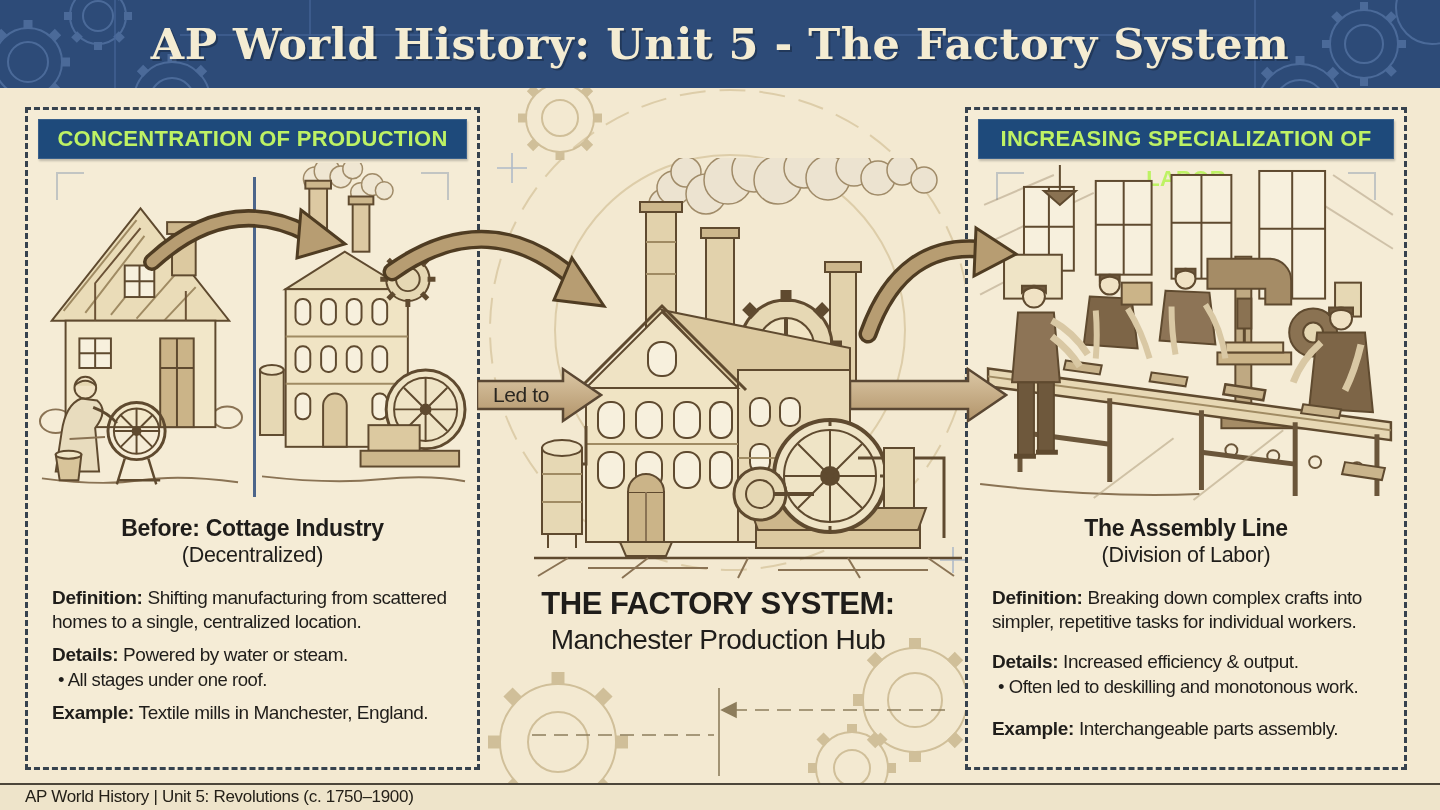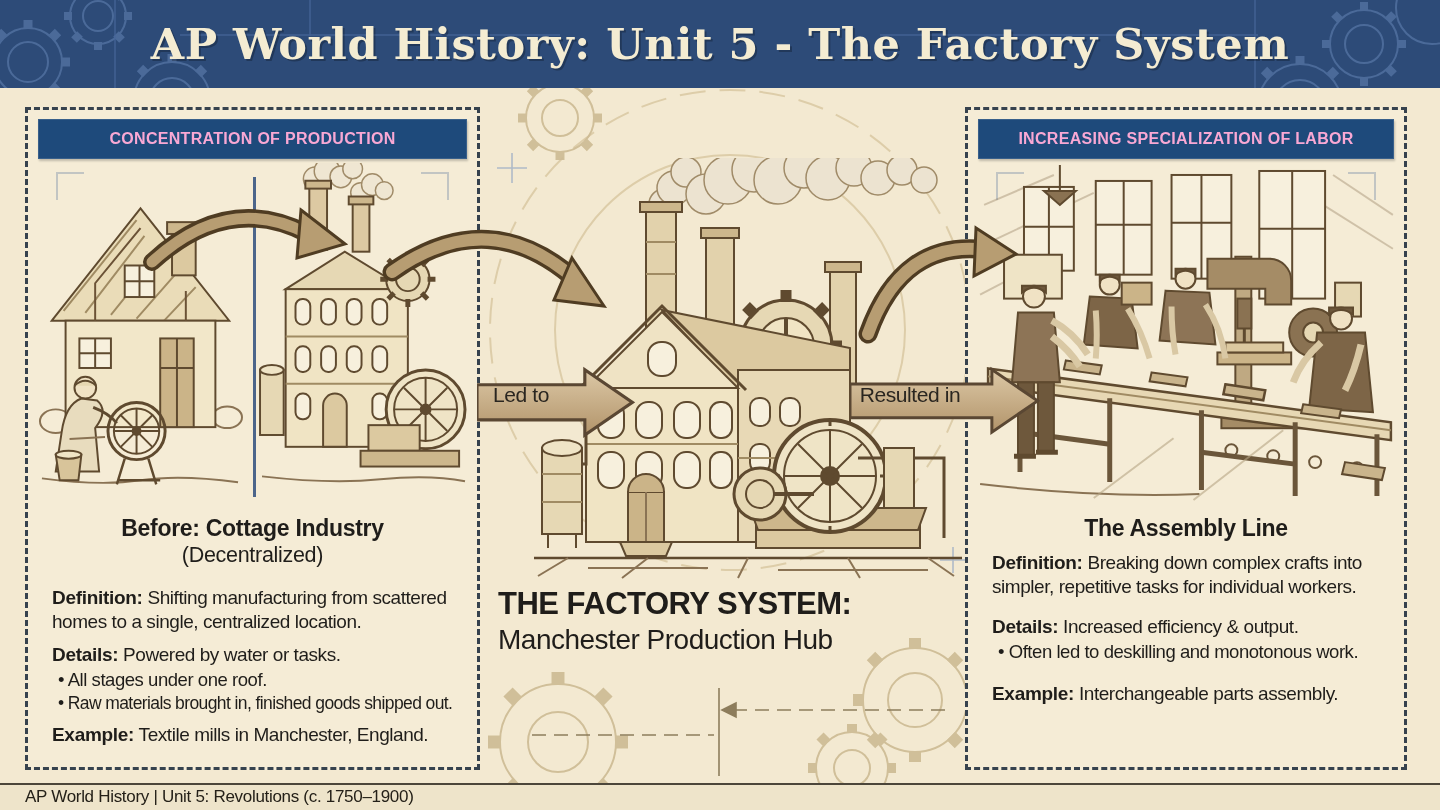--- a/index.html
+++ b/index.html
@@ -15,44 +15,44 @@
     text-shadow:2px 2px 0 rgba(0,0,0,.25);letter-spacing:.5px;}
 
   
   .decor{position:absolute;inset:0;z-index:1;pointer-events:none;}
 
   
   .panel{position:absolute;top:107px;height:663px;background:#f5ecd6;
     border:3px dashed #36424e;box-sizing:border-box;z-index:2;}
   .panel.left{left:25px;width:455px;}
   .panel.right{left:965px;width:442px;}
-  .panel-hd{margin:9px 10px 0;height:40px;background:#1e4a7b;color:#f9a8d4;
-    font-weight:bold;font-size:16px;letter-spacing:.3px;text-align:center;line-height:40px;
+  .panel-hd{margin:9px 10px 0;height:40px;background:#1e4a7b;color:#bef264;
+    font-weight:bold;font-size:22px;letter-spacing:.3px;text-align:center;line-height:40px;
     box-shadow:inset 0 0 0 1px rgba(255,255,255,.12), 1px 2px 2px rgba(40,40,40,.25);}
   .illus{position:relative;height:352px;}
   .illus svg{position:absolute;}
   .divider{position:absolute;left:50%;top:18px;bottom:14px;width:3px;background:#2e4d7c;opacity:.85;}
   .panel-title{margin:4px 0 0;text-align:center;font-weight:bold;font-size:23px;letter-spacing:-.3px;}
   .panel-sub{margin:1px 0 18px;text-align:center;font-size:21.5px;letter-spacing:-.3px;}
   .tb{margin:9px 24px 0;font-size:19px;line-height:1.27;letter-spacing:-.45px;}
   .tb b{letter-spacing:-.3px;}
   .bullet{margin:1px 14px 0 30px;font-size:18.5px;line-height:1.25;letter-spacing:-.45px;}
   .bullet.tight{font-size:17.5px;letter-spacing:-.6px;}
   .corner{position:absolute;width:26px;height:26px;opacity:.55;}
   .corner.tl{left:28px;top:62px;border-left:2px solid #9aa7b5;border-top:2px solid #9aa7b5;}
   .corner.tr{right:28px;top:62px;border-right:2px solid #9aa7b5;border-top:2px solid #9aa7b5;}
 
   
   .factory-wrap{position:absolute;left:528px;top:158px;width:440px;height:422px;z-index:2;}
-  .center-caption{position:absolute;left:498px;top:586px;width:440px;text-align:left;z-index:2;}
+  .center-caption{position:absolute;left:498px;top:586px;width:440px;text-align:center;z-index:2;}
   .center-caption .t1{margin:0;font-weight:bold;font-size:31px;letter-spacing:-.5px;}
   .center-caption .t2{margin:2px 0 0;font-size:28px;letter-spacing:-.5px;}
 
   
-  .larrow{position:absolute;top:366px;height:58px;z-index:5;padding-left:32px;}
+  .larrow{position:absolute;top:366px;height:58px;z-index:5;}
   .larrow svg{position:absolute;inset:0;}
   .larrow span{position:absolute;top:0;height:58px;display:flex;align-items:center;justify-content:center;
     font-size:21px;letter-spacing:-.4px;color:#2a2620;font-weight:500;}
   .larrow.ledto{left:477px;width:126px;}
   .larrow.ledto span{left:0;width:88px;}
   .larrow.resulted{left:850px;width:158px;}
   .larrow.resulted span{left:0;width:120px;}
 
   
   .overlay{position:absolute;inset:0;z-index:5;pointer-events:none;}
@@ -232,23 +232,22 @@
           <path d="M170 218v64M138 250h64M148 228l44 44M192 228l-44 44"></path>
           <rect x="112" y="266" width="52" height="26" fill="#dcc9a0"></rect>
           <rect x="104" y="292" width="100" height="16" fill="#cdb78c"></rect>
         </g>
       </svg>
     </div>
 
     <p class="panel-title">Before: Cottage Industry</p>
     <p class="panel-sub">(Decentralized)</p>
     <p class="tb"><b>Definition:</b> <span>Shifting manufacturing from scattered homes to a single, centralized location.</span></p>
-    <p class="tb"><b>Details:</b> <span>Powered by water or tasks.</span></p>
+    <p class="tb"><b>Details:</b> <span>Powered by water or steam.</span></p>
     <p class="bullet">• All stages under one roof.</p>
-    <p class="bullet tight">• Raw materials brought in, finished goods shipped out.</p>
     <p class="tb"><b>Example:</b> <span>Textile mills in Manchester, England.</span></p>
   </section>
 
   <div class="factory-wrap">
     <svg viewBox="0 0 440 422" width="440" height="422">
       <g fill="#ece3d0" stroke="#a08b68" stroke-width="1.5">
         <circle cx="136" cy="46" r="15"></circle>
           <circle cx="146" cy="30" r="17"></circle>
           <circle cx="158" cy="14" r="15"></circle>
         <circle cx="178" cy="36" r="20"></circle>
@@ -425,20 +424,21 @@
             <rect x="64" y="218" width="16" height="70" fill="#6e583c"></rect>
             <path d="M40 292h22M62 288h22" stroke-width="5"></path>
           </g>
           <path d="M6 320q120 14 220 10" stroke="#8a7354"></path>
           <path d="M120 334l80-60M220 336l90-70" stroke="#b6a584" opacity=".6"></path>
         </g>
       </svg>
     </div>
 
     <p class="panel-title">The Assembly Line</p>
+    <p class="panel-sub">(Division of Labor)</p>
     <p class="tb"><b>Definition:</b> <span>Breaking down complex crafts into simpler, repetitive tasks for individual workers.</span></p>
     <p class="tb" style="margin-top:16px"><b>Details:</b> <span>Increased efficiency &amp; output.</span></p>
     <p class="bullet">• Often led to deskilling and monotonous work.</p>
     <p class="tb" style="margin-top:18px"><b>Example:</b> <span>Interchangeable parts assembly.</span></p>
   </section>
 
   <div class="larrow ledto">
     <svg viewBox="0 0 126 58">
       <defs>
           <linearGradient id="tan1" x1="0" y1="0" x2="0" y2="1">
@@ -448,21 +448,20 @@
         </defs>
       <polygon points="0,15 86,15 86,3 124,29 86,55 86,43 0,43" fill="url(#tan1)" stroke="#5a4733" stroke-width="2.5"></polygon>
     </svg>
     <span>Led to</span>
   </div>
 
   <div class="larrow resulted">
     <svg viewBox="0 0 158 58">
       <polygon points="0,15 118,15 118,3 156,29 118,55 118,43 0,43" fill="url(#tan1)" stroke="#5a4733" stroke-width="2.5"></polygon>
     </svg>
-    <span>Resulted in</span>
   </div>
 
   <svg class="overlay" viewBox="0 0 1440 810">
     <g>
       <path d="M152 262 Q 228 192 308 234" stroke="#4f3c22" stroke-width="18" fill="none" stroke-linecap="round"></path>
       <path d="M152 262 Q 228 192 308 234" stroke="#b79d72" stroke-width="11" fill="none" stroke-linecap="round"></path>
       <polygon points="301,210 345,244 297,258" fill="#b79d72" stroke="#4f3c22" stroke-width="3"></polygon>
     </g>
     <g>
       <path d="M392 272 Q 490 202 578 282" stroke="#4f3c22" stroke-width="19" fill="none" stroke-linecap="round"></path>

